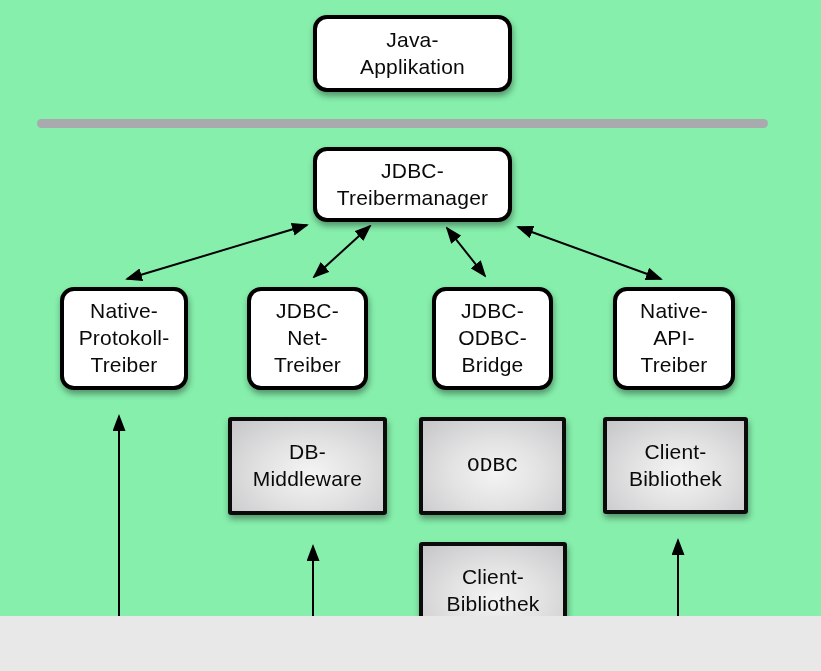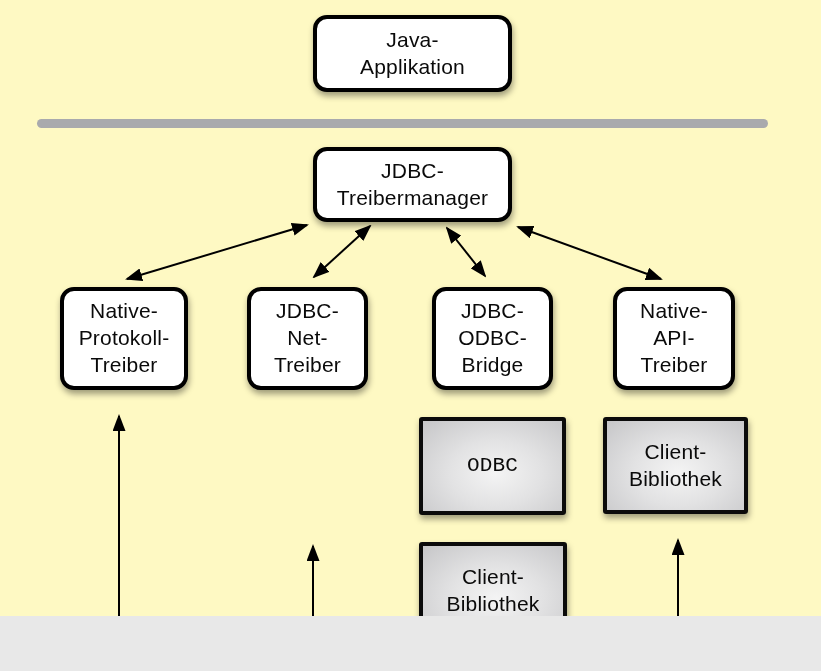--- a/index.html
+++ b/index.html
@@ -3,21 +3,21 @@
 <meta charset="utf-8">
 <style>
   html,body{margin:0;padding:0;}
   body{
     font-family:"Liberation Sans","DejaVu Sans",sans-serif;
     background:#e8e8e8;
   }
   .canvas{
     position:relative;
     width:821px;height:616px;
-    background:#fef9c3;
+    background:#86efac;
     overflow:hidden;
     color:#0a0a0a;
   }
   
   .node{
     position:absolute;
     box-sizing:border-box;
     display:flex;align-items:center;justify-content:center;
     text-align:center;
     white-space:pre-line;
@@ -97,20 +97,22 @@
   <div class="node white-box" id="jdbc-net">JDBC-
 Net-
 Treiber</div>
   <div class="node white-box" id="jdbc-odbc">JDBC-
 ODBC-
 Bridge</div>
   <div class="node white-box" id="native-api">Native-
 API-
 Treiber</div>
 
+  <div class="node gray-box" id="db-middleware">DB-
+Middleware</div>
   <div class="node gray-box" id="odbc">ODBC</div>
   <div class="node gray-box" id="client-bib-low">Client-
 Bibliothek</div>
   <div class="node gray-box" id="client-bib-right">Client-
 Bibliothek</div>
 
   <div class="cutoff-box"></div>
 
   <svg class="arrows" viewBox="0 0 821 671" xmlns="http://www.w3.org/2000/svg">
     <defs>

